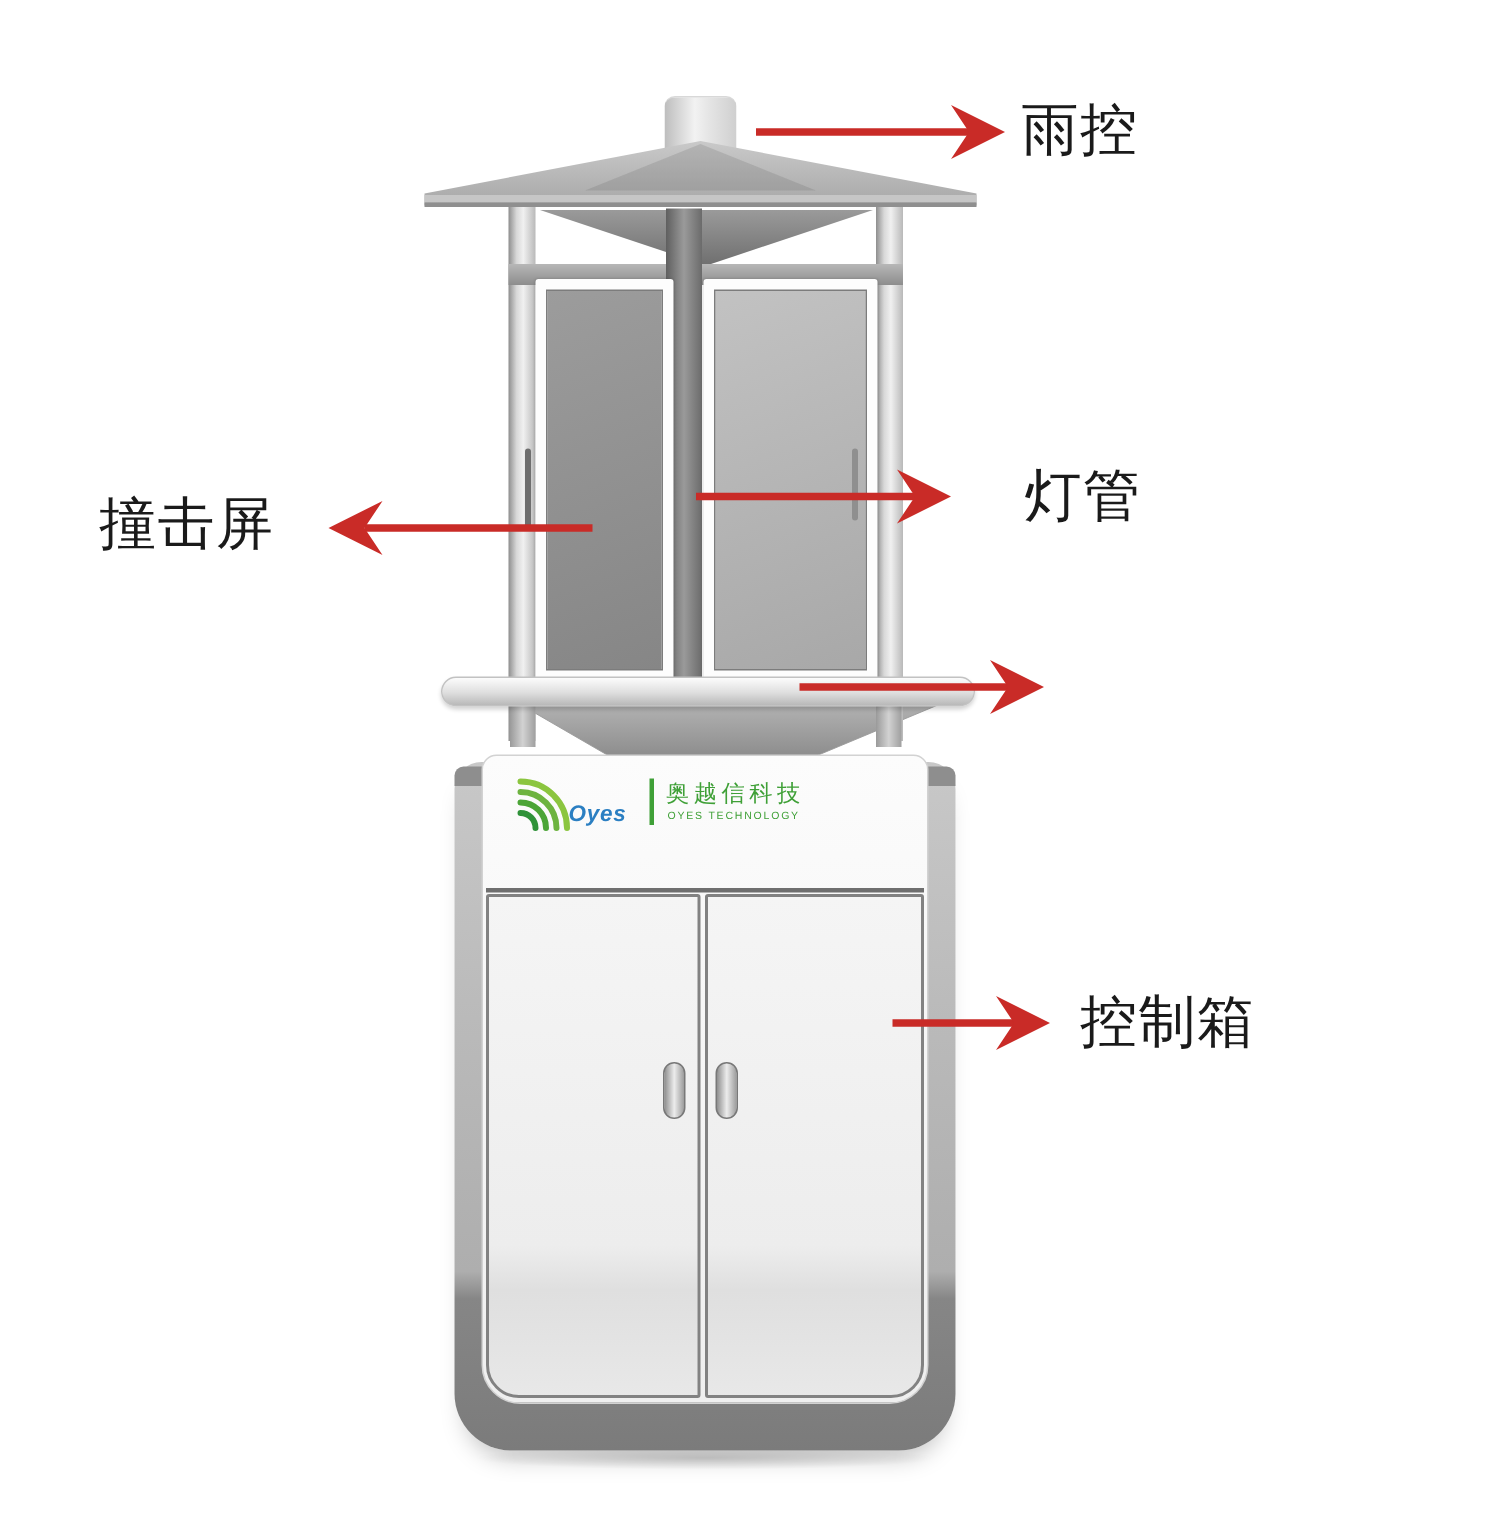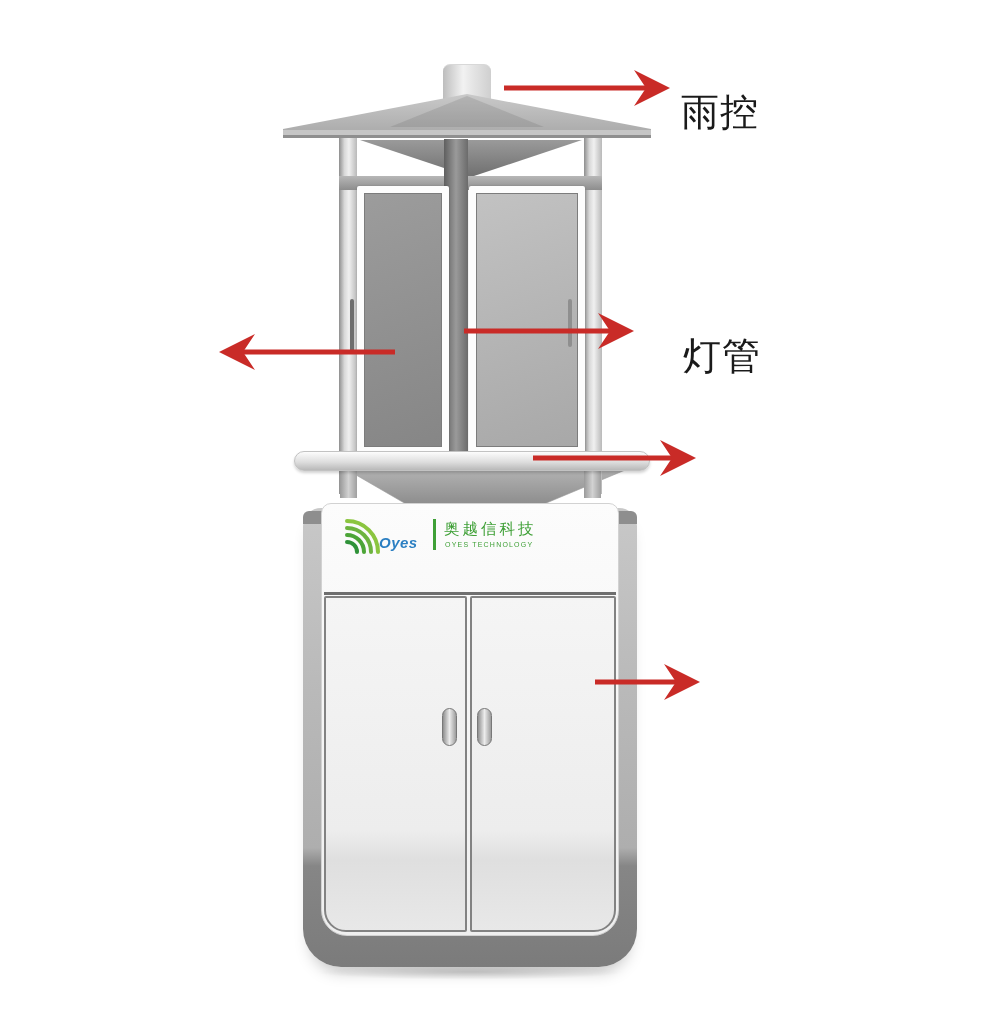--- a/index.html
+++ b/index.html
@@ -113,21 +113,21 @@
     position:absolute;left:107px;top:7px;font-size:15.5px;font-weight:normal;
     color:var(--logo-green);letter-spacing:3px;white-space:nowrap;
   }
   .logo-en{
     position:absolute;left:108px;top:29px;font-size:7px;
     color:var(--logo-green);letter-spacing:1.2px;white-space:nowrap;
   }
   
   .callout-label{
     position:absolute;font-size:38px;font-weight:500;color:var(--label-color);
-    line-height:1;letter-spacing:1px;white-space:nowrap;z-index:12;margin-top:25px;
+    line-height:1;letter-spacing:1px;white-space:nowrap;z-index:12;
   }
   .arrow{position:absolute;z-index:11;overflow:visible;}
   .arrow line{stroke:var(--arrow-red);stroke-width:5;}
   .arrow polygon{fill:var(--arrow-red);}
 </style>
 </head>
 <body>
 
 <div class="stage">
 
@@ -204,30 +204,32 @@
   <svg class="arrow" style="left:500px;top:68px;width:175px;height:40px" viewBox="0 0 175 40">
     <line x1="4" y1="20" x2="146" y2="20"></line>
     <polygon points="170,20 134,2 146,20 134,38"></polygon>
   </svg>
   <div class="callout-label" style="left:681px;top:68px">雨控</div>
 
   <svg class="arrow" style="left:215px;top:332px;width:182px;height:40px" viewBox="0 0 182 40">
     <line x1="28" y1="20" x2="180" y2="20"></line>
     <polygon points="4,20 40,2 28,20 40,38"></polygon>
   </svg>
+  <div class="callout-label" style="left:66px;top:331px">撞击屏</div>
 
   <svg class="arrow" style="left:462px;top:311px;width:176px;height:40px" viewBox="0 0 176 40">
     <line x1="2" y1="20" x2="148" y2="20"></line>
     <polygon points="172,20 136,2 148,20 136,38"></polygon>
   </svg>
   <div class="callout-label" style="left:683px;top:312px">灯管</div>
 
   <svg class="arrow" style="left:530px;top:438px;width:170px;height:40px" viewBox="0 0 170 40">
     <line x1="3" y1="20" x2="142" y2="20"></line>
     <polygon points="166,20 130,2 142,20 130,38"></polygon>
   </svg>
 
   <svg class="arrow" style="left:592px;top:662px;width:112px;height:40px" viewBox="0 0 112 40">
     <line x1="3" y1="20" x2="86" y2="20"></line>
     <polygon points="108,20 72,2 84,20 72,38"></polygon>
   </svg>
+  <div class="callout-label" style="left:720px;top:663px">控制箱</div>
 
 </div>
 
 </body></html>

